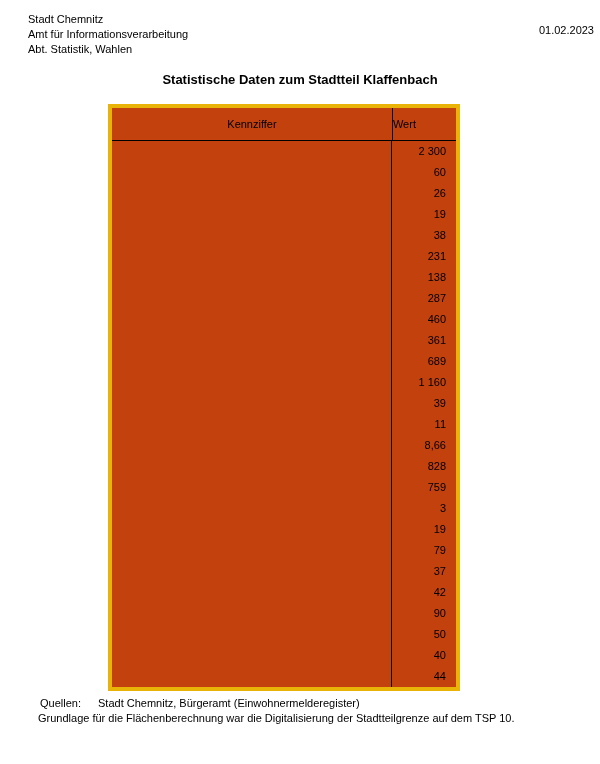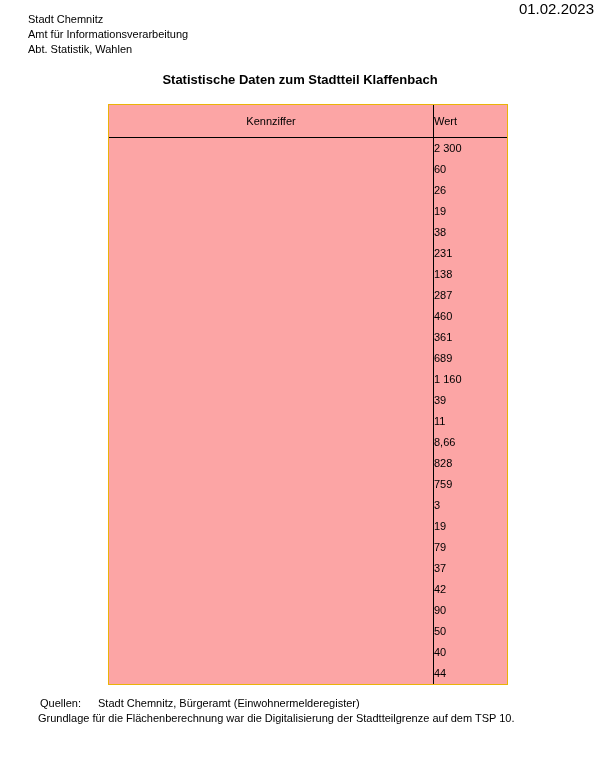--- a/index.html
+++ b/index.html
@@ -18,22 +18,22 @@
   .letterhead {
     position: absolute;
     left: 28px;
     top: 12px;
     line-height: 15px;
     font-size: 11px;
   }
   .doc-date {
     position: absolute;
     right: 6px;
-    top: 0;
-    font-size: 15px;
+    top: 24px;
+    font-size: 11px;
     text-align: right;
   }
 
   
   .title-wrap {
     position: absolute;
     left: 0;
     top: 72px;
     width: 100%;
     text-align: center;
@@ -41,23 +41,23 @@
   .title {
     font-size: 13px;
     font-weight: bold;
   }
 
   
   .stat-table {
     position: absolute;
     left: 108px;
     top: 104px;
-    width: 400px;
-    border: 1px solid #eab308;
-    background: #fca5a5;
+    width: 352px;
+    border: 4px solid #eab308;
+    background: #c2410c;
   }
   .thead {
     display: flex;
     height: 33px;
     border-bottom: 1px solid #000;
   }
   .th-kennziffer {
     width: 324px;
     text-align: center;
     line-height: 33px;
@@ -79,21 +79,21 @@
     white-space: pre;
     overflow: hidden;
   }
   .cell-label .prefix {
     display: inline-block;
     width: 50px;
   }
   .cell-value {
     width: 74px;
     border-left: 1px solid #000;
-    text-align: left;
+    text-align: right;
     padding-right: 10px;
     line-height: 21px;
     white-space: pre;
   }
 
   
   .sources-label {
     position: absolute;
     left: 40px;
     top: 696px;

